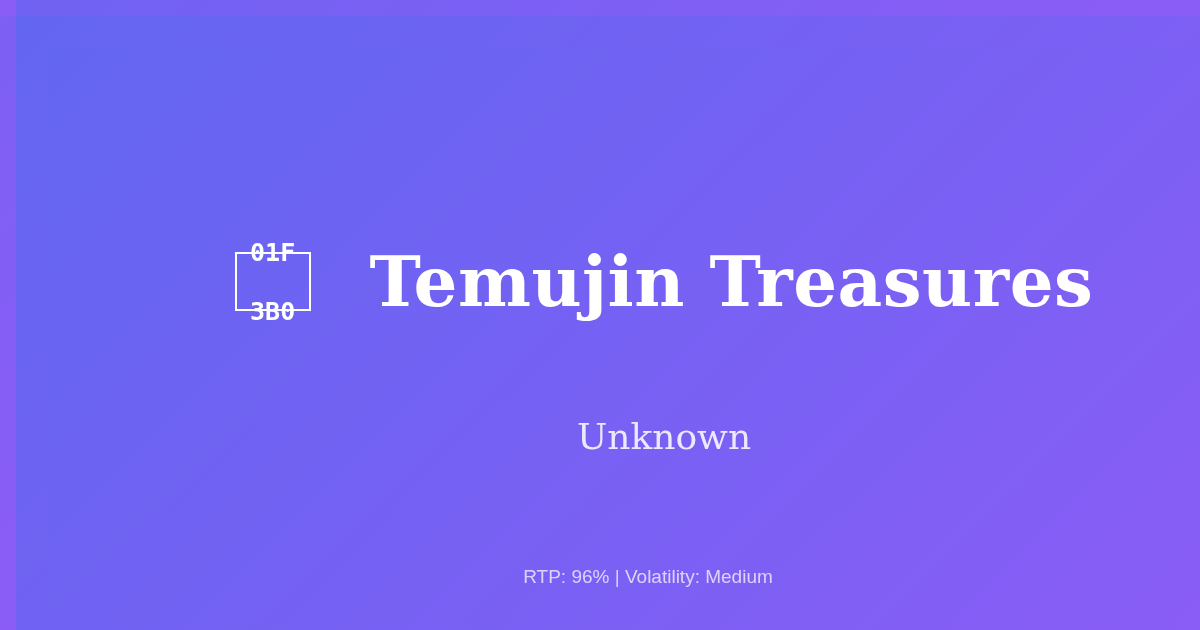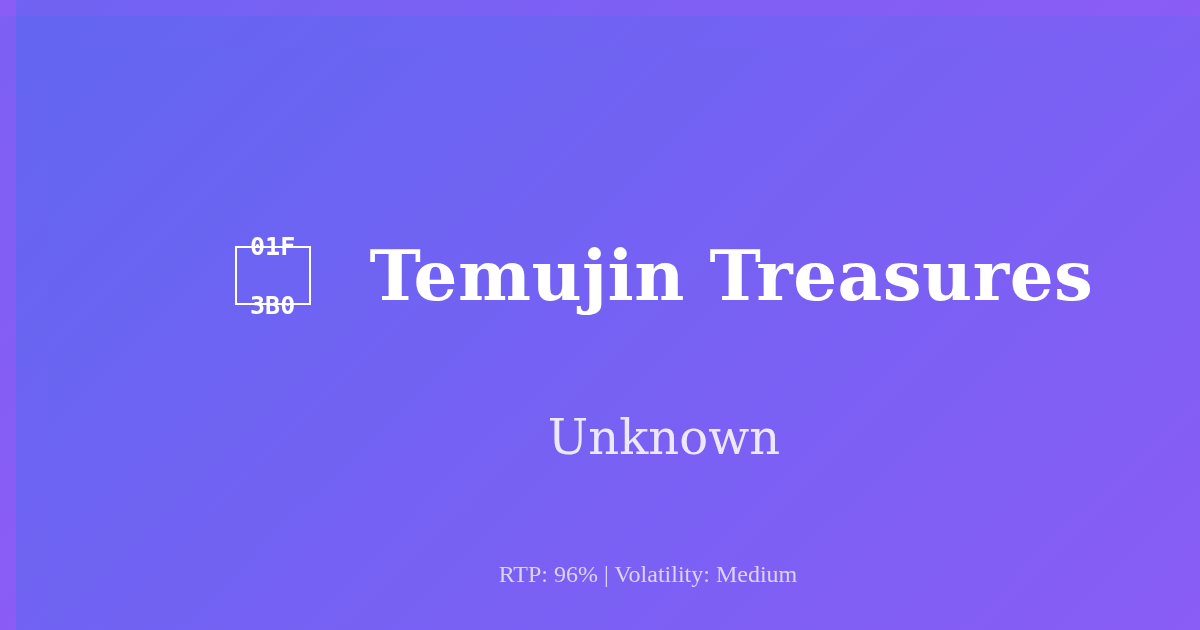--- a/index.html
+++ b/index.html
@@ -76,42 +76,42 @@
     font-size: 69px;
     line-height: 1;
     color: #ffffff;
     white-space: nowrap;
     letter-spacing: 0.5px;
   }
 
   .og-subtitle {
     font-family: "DejaVu Serif", "Liberation Serif", serif;
     font-weight: 400;
-    font-size: 48px;
+    font-size: 36px;
     line-height: 1;
     color: rgba(255, 255, 255, 0.86);
     margin-top: 71px;
     white-space: nowrap;
   }
 
   
   .og-footer {
     position: absolute;
     left: 0;
     right: 0;
     bottom: 60px;
     display: flex;
     align-items: center;
     justify-content: center;
   }
 
   .og-meta {
-    font-family: Liberation Serif, serif;
+    font-family: Liberation Sans, sans-serif;
     font-weight: 400;
-    font-size: 24px;
+    font-size: 19px;
     line-height: 1;
     color: rgba(255, 255, 255, 0.72);
     white-space: pre;
   }
 </style>
 </head>
 <body>
 
 <div class="og-card">
 

